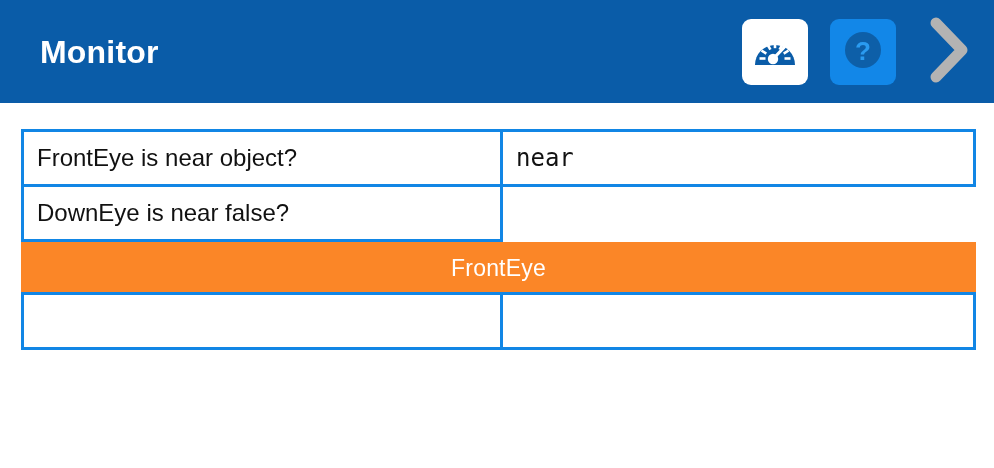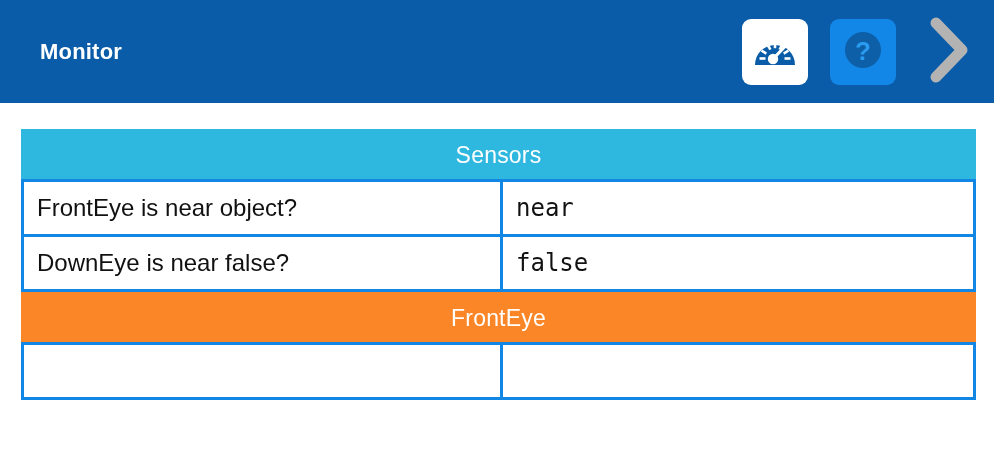--- a/index.html
+++ b/index.html
@@ -26,21 +26,21 @@
     width: 994px;
     height: 103px;
     background: #0a5ca8;
     display: flex;
     align-items: center;
   }
 
   .appbar-title {
     margin-left: 40px;
     color: #ffffff;
-    font-size: 22px;
+    font-size: 32px;
     font-weight: bold;
     letter-spacing: 0.2px;
     line-height: 1;
     white-space: nowrap;
   }
 
   .appbar-actions {
     margin-left: auto;
     display: flex;
     align-items: center;
@@ -167,30 +167,28 @@
             <polyline points="10,8 36,35 10,62" fill="none" stroke="#b3b3b3" stroke-width="11" stroke-linecap="round" stroke-linejoin="round"></polyline>
           </svg>
         </span>
       </div>
 
     </div>
   </div>
 
   <div class="table">
 
-    <div class="band sensors">Sensors</div>
 
     <div class="row">
       <div class="cell label">FrontEye is near object?</div>
       <div class="cell value">near</div>
     </div>
 
     <div class="row">
       <div class="cell label">DownEye is near false?</div>
-      <div class="cell value">false</div>
     </div>
 
     <div class="band variables">FrontEye</div>
 
     <div class="row empty">
       <div class="cell label"></div>
       <div class="cell value"></div>
     </div>
 
   </div>

